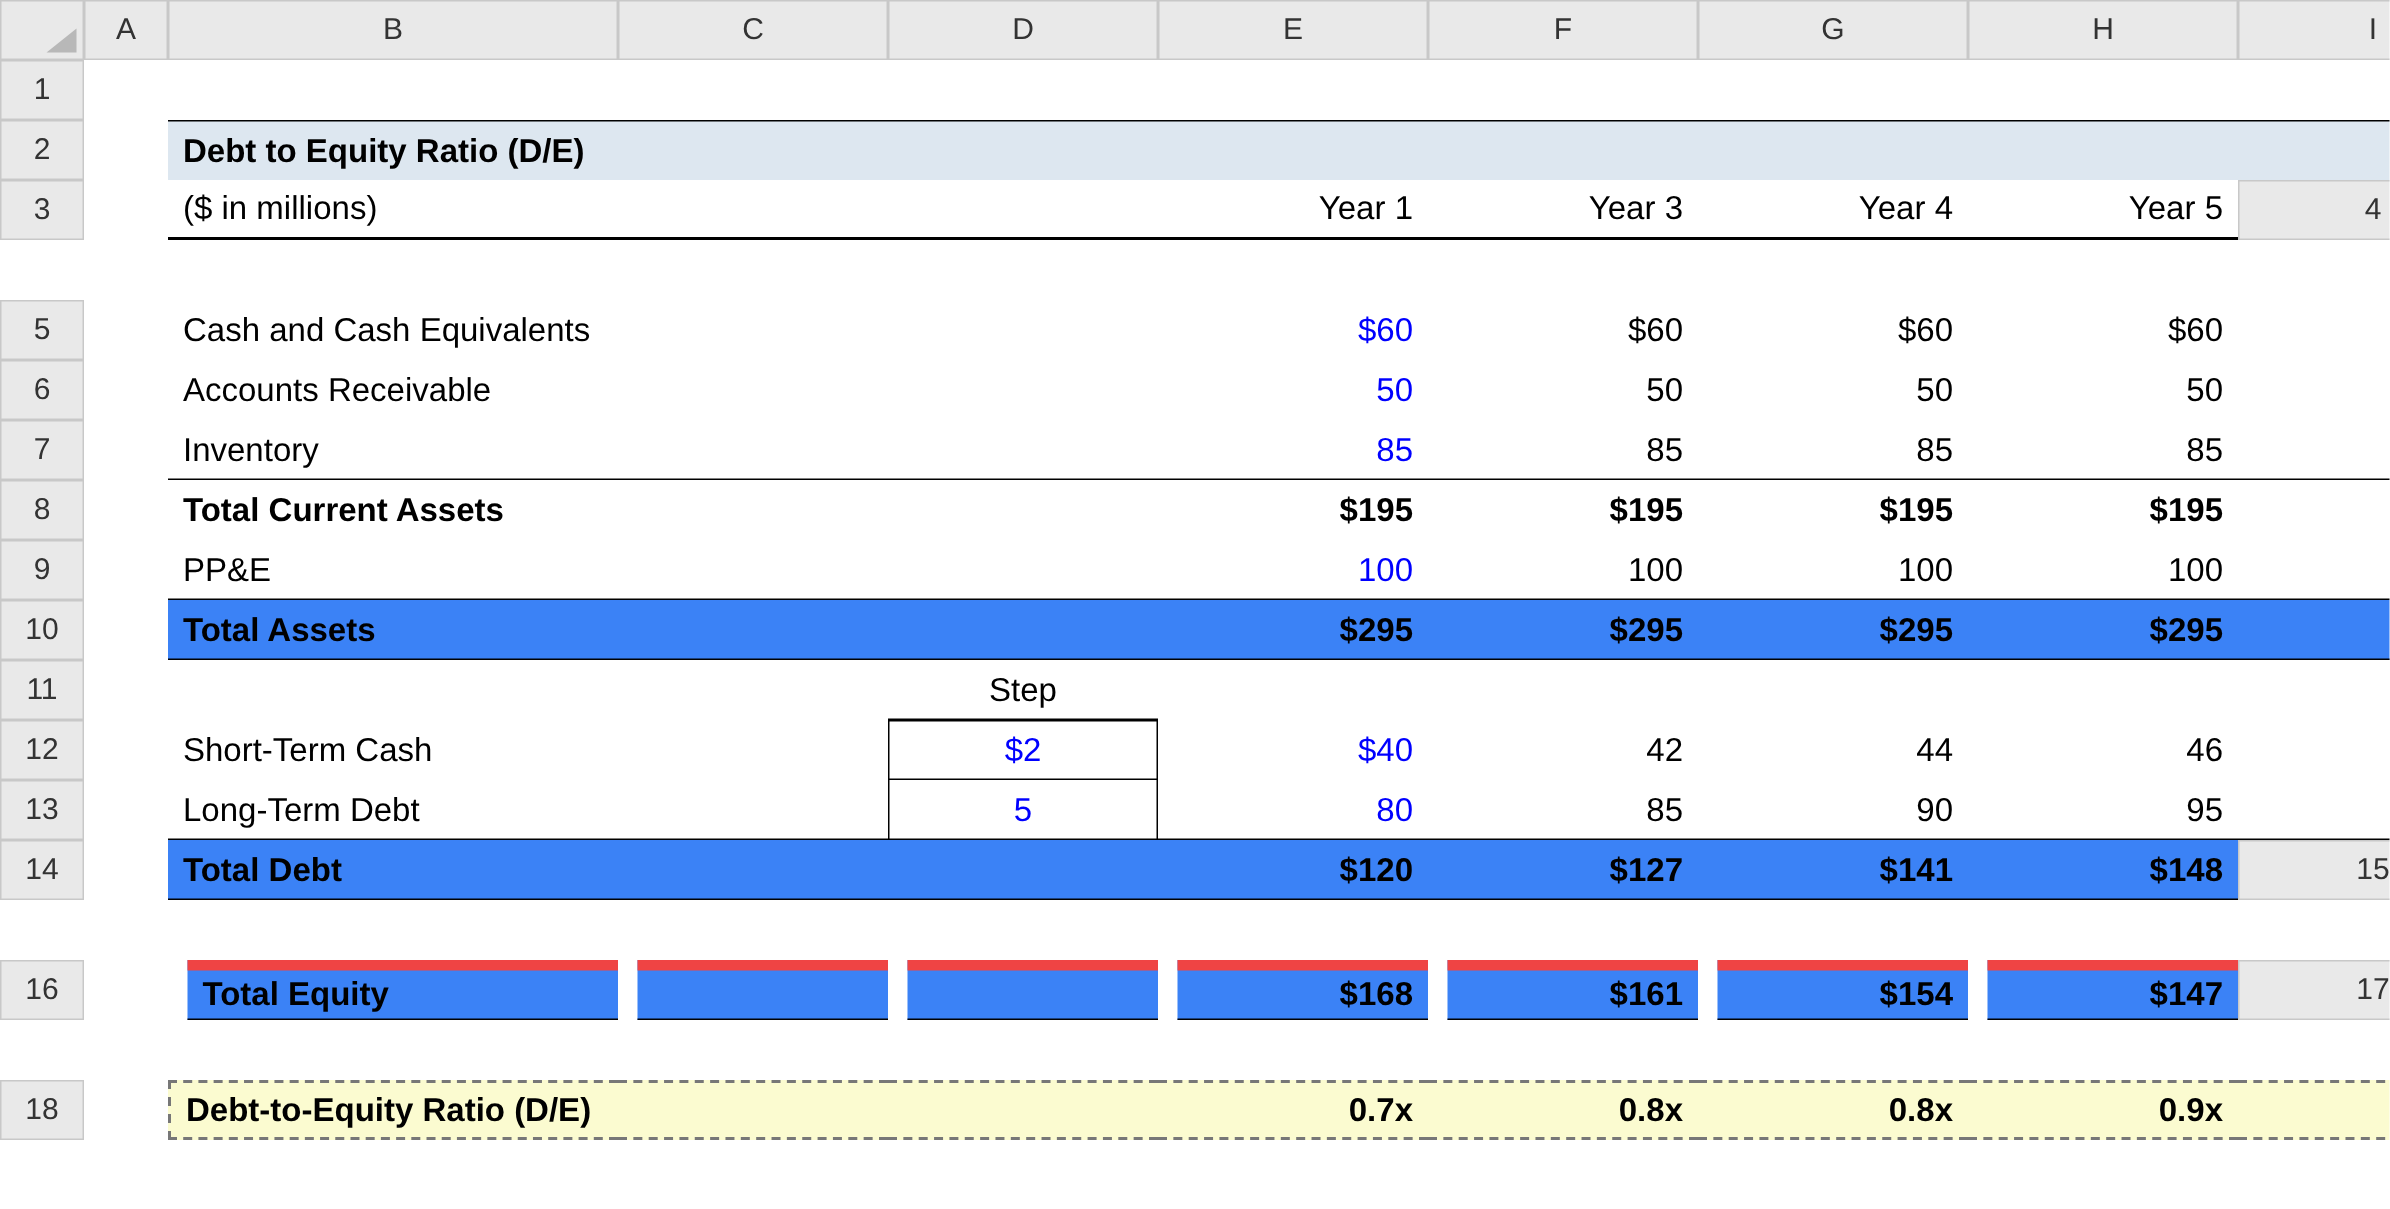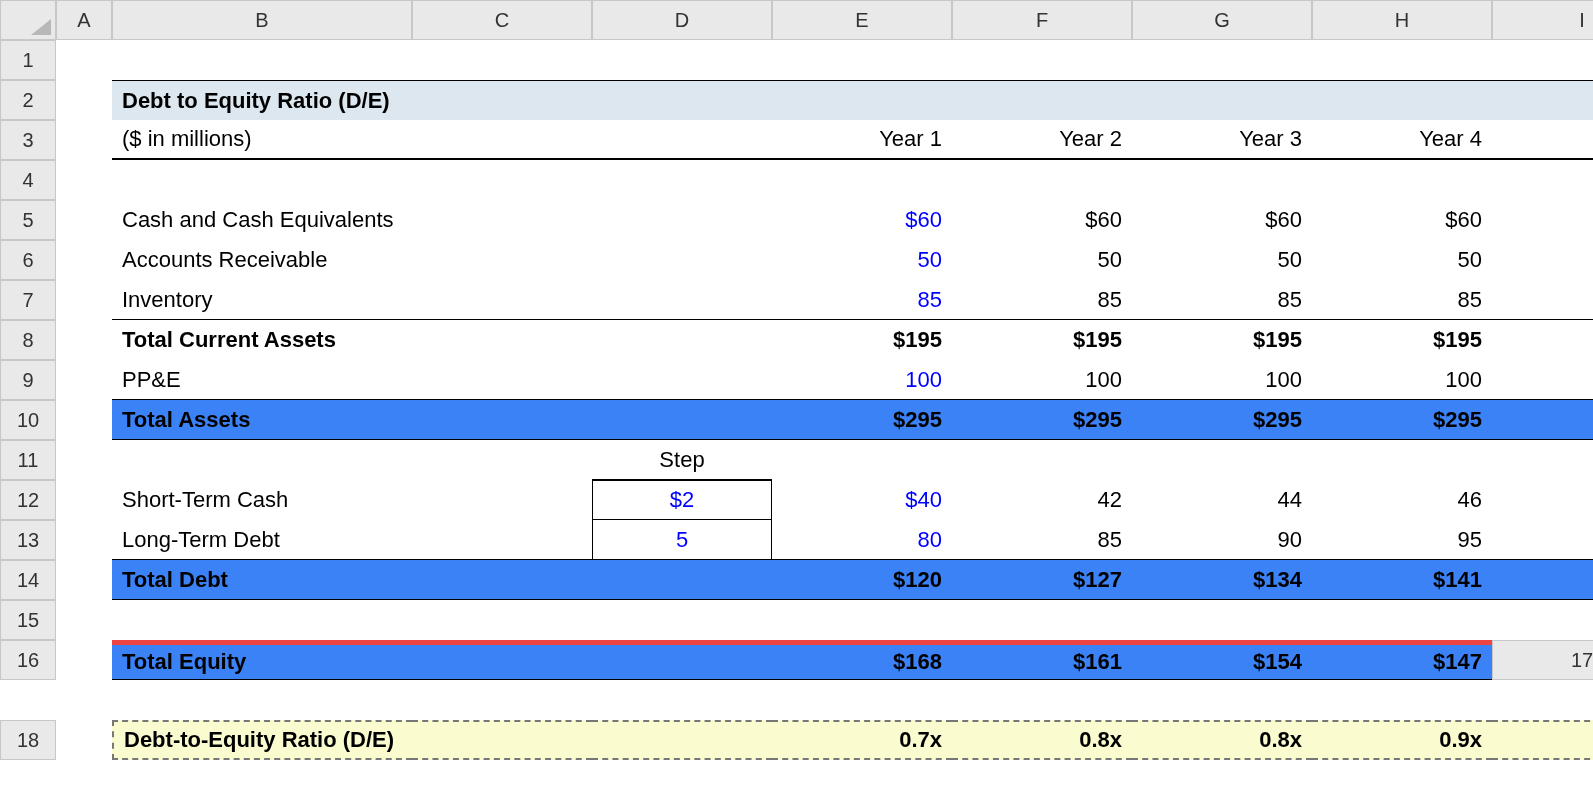--- a/index.html
+++ b/index.html
@@ -37,21 +37,21 @@
   .center { justify-content: center; text-align: center; }
   .bold { font-weight: 700; }
   .blue { color: #0000ff; }
   .titlebar {
     background: #dde7f0;
     font-weight: 700;
     border-top: 1px solid #000;
   }
   .under-thin { border-bottom: 1px solid #000; }
   .under-thick { border-bottom: 2px solid #000; }
-  .over-thin { border-top: 5px solid #ef4444; }
+  .over-thin { border-top: 7px solid #ef4444; margin-left: 13px; }
   .shade { background: #3b82f6; }
   .yellow { background: #fbfbd0; }
   .dashed-top { border-top: 2px dashed #777; }
   .dashed-bot { border-bottom: 2px dashed #777; }
   .dashed-left { border-left: 2px dashed #777; }
   .dashed-right { border-right: 2px dashed #777; }
   .boxed { border: 1px solid #000; }
   .boxed-nb { border-left:1px solid #000; border-right:1px solid #000; border-bottom:1px solid #000;}
   .span8 { grid-column: 3 / 11; }
   .corner {
@@ -92,21 +92,20 @@
   <div class="rowhdr">2</div>
   <div class="cell"></div>
   <div class="cell span8 titlebar">Debt to Equity Ratio (D/E)</div>
 
   <div class="rowhdr">3</div>
   <div class="cell"></div>
   <div class="cell under-thick">($ in millions)</div>
   <div class="cell under-thick"></div>
   <div class="cell under-thick"></div>
   <div class="cell right under-thick">Year 1</div>
-  <div class="cell right under-thick">Year 2</div>
   <div class="cell right under-thick">Year 3</div>
   <div class="cell right under-thick">Year 4</div>
   <div class="cell right under-thick">Year 5</div>
 
   <div class="rowhdr">4</div>
   <div class="cell"></div>
   <div class="cell span8"></div>
 
   <div class="rowhdr">5</div>
   <div class="cell"></div>
@@ -207,21 +206,20 @@
   <div class="cell right under-thin">95</div>
   <div class="cell right under-thin">100</div>
 
   <div class="rowhdr">14</div>
   <div class="cell"></div>
   <div class="cell bold shade under-thin">Total Debt</div>
   <div class="cell shade under-thin"></div>
   <div class="cell shade under-thin"></div>
   <div class="cell right bold shade under-thin">$120</div>
   <div class="cell right bold shade under-thin">$127</div>
-  <div class="cell right bold shade under-thin">$134</div>
   <div class="cell right bold shade under-thin">$141</div>
   <div class="cell right bold shade under-thin">$148</div>
 
   <div class="rowhdr">15</div>
   <div class="cell"></div>
   <div class="cell span8"></div>
 
   <div class="rowhdr">16</div>
   <div class="cell"></div>
   <div class="cell bold shade over-thin under-thin">Total Equity</div>

